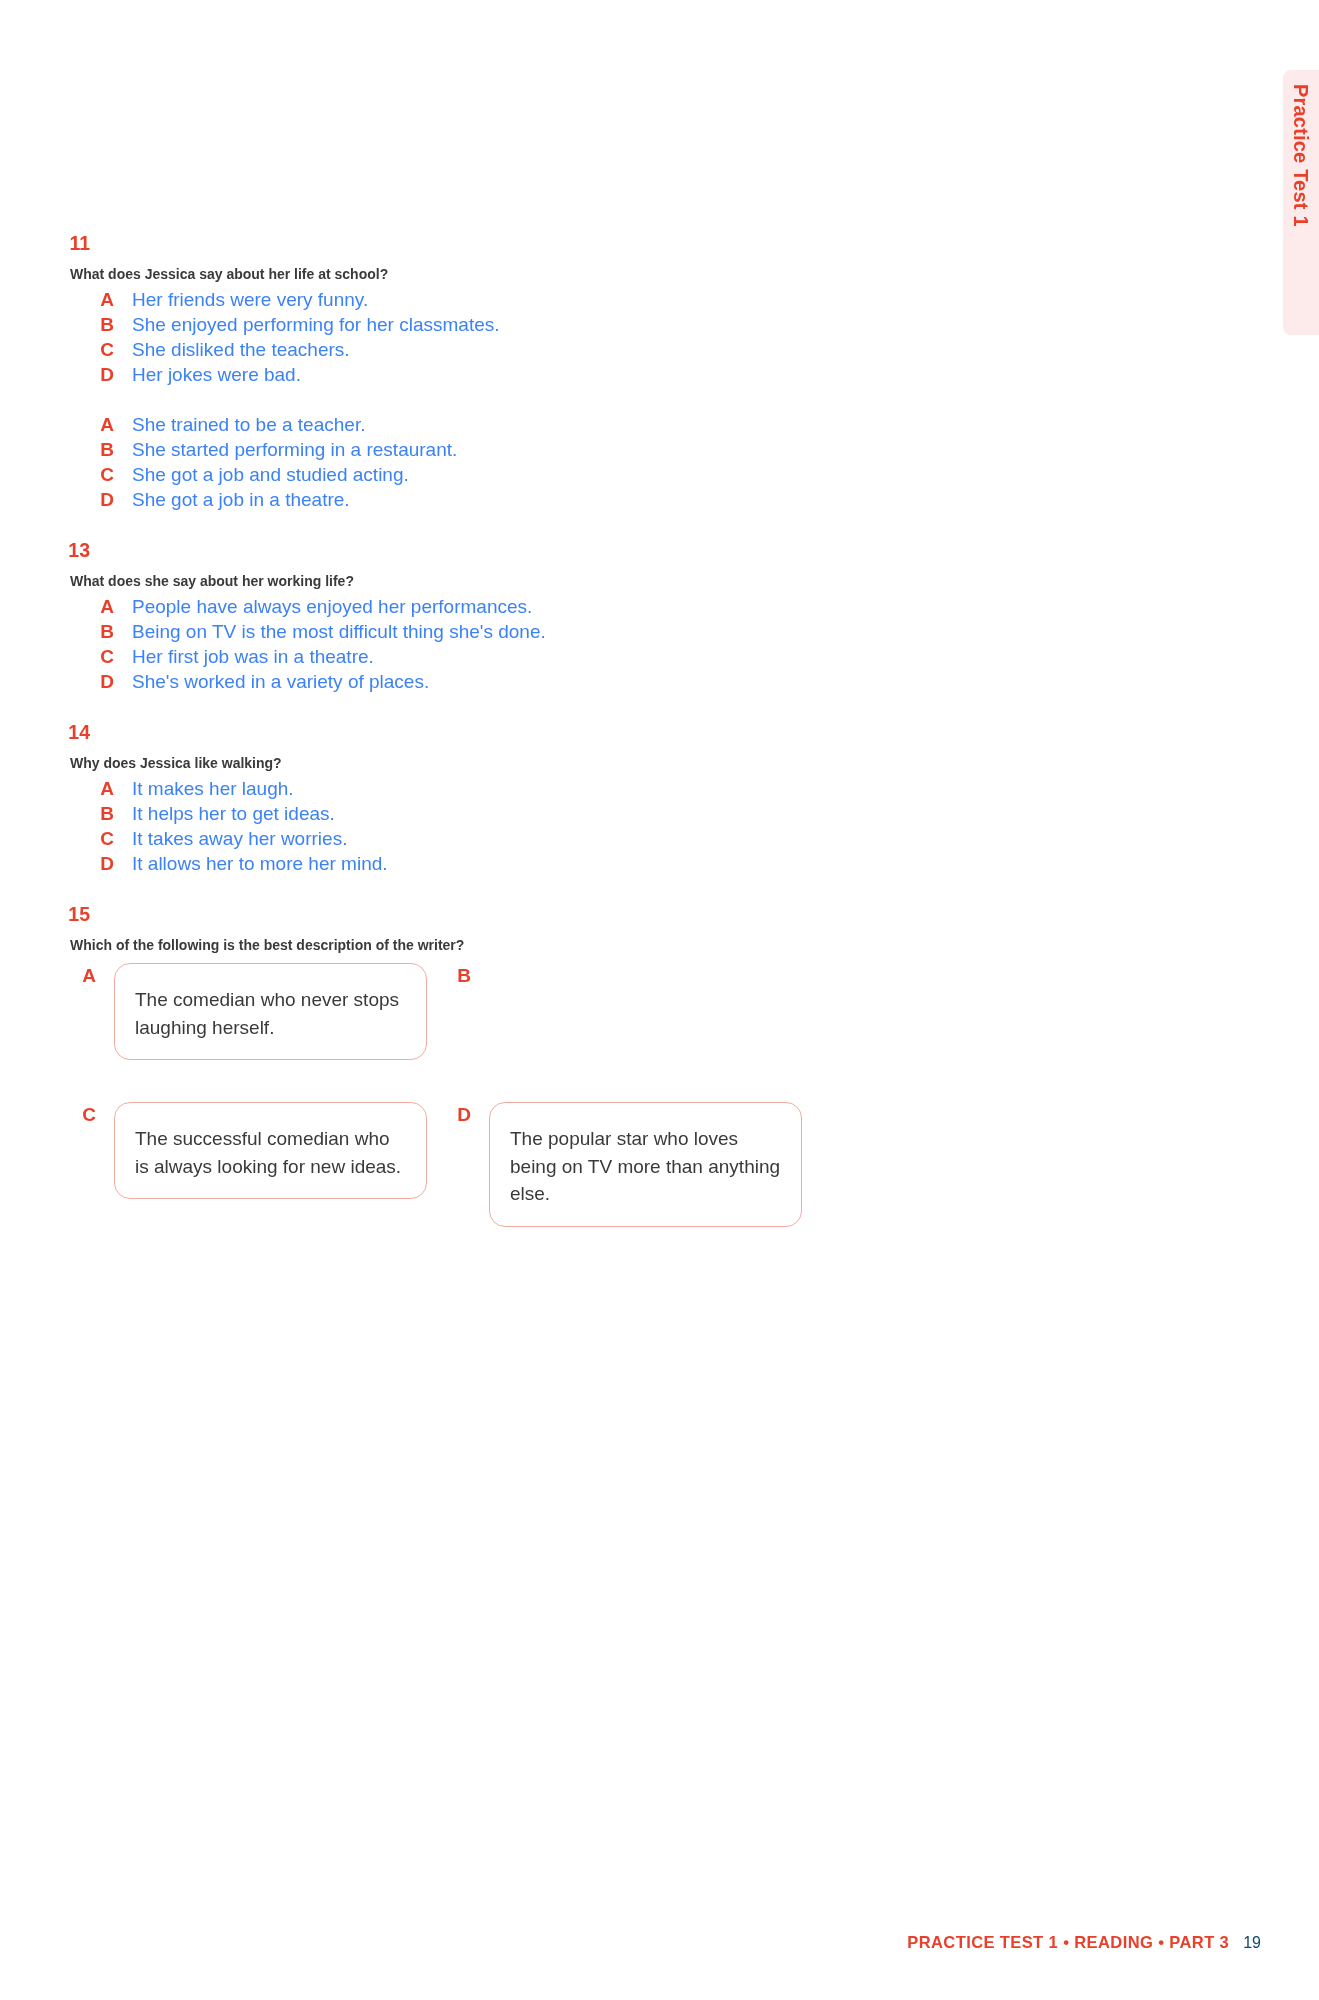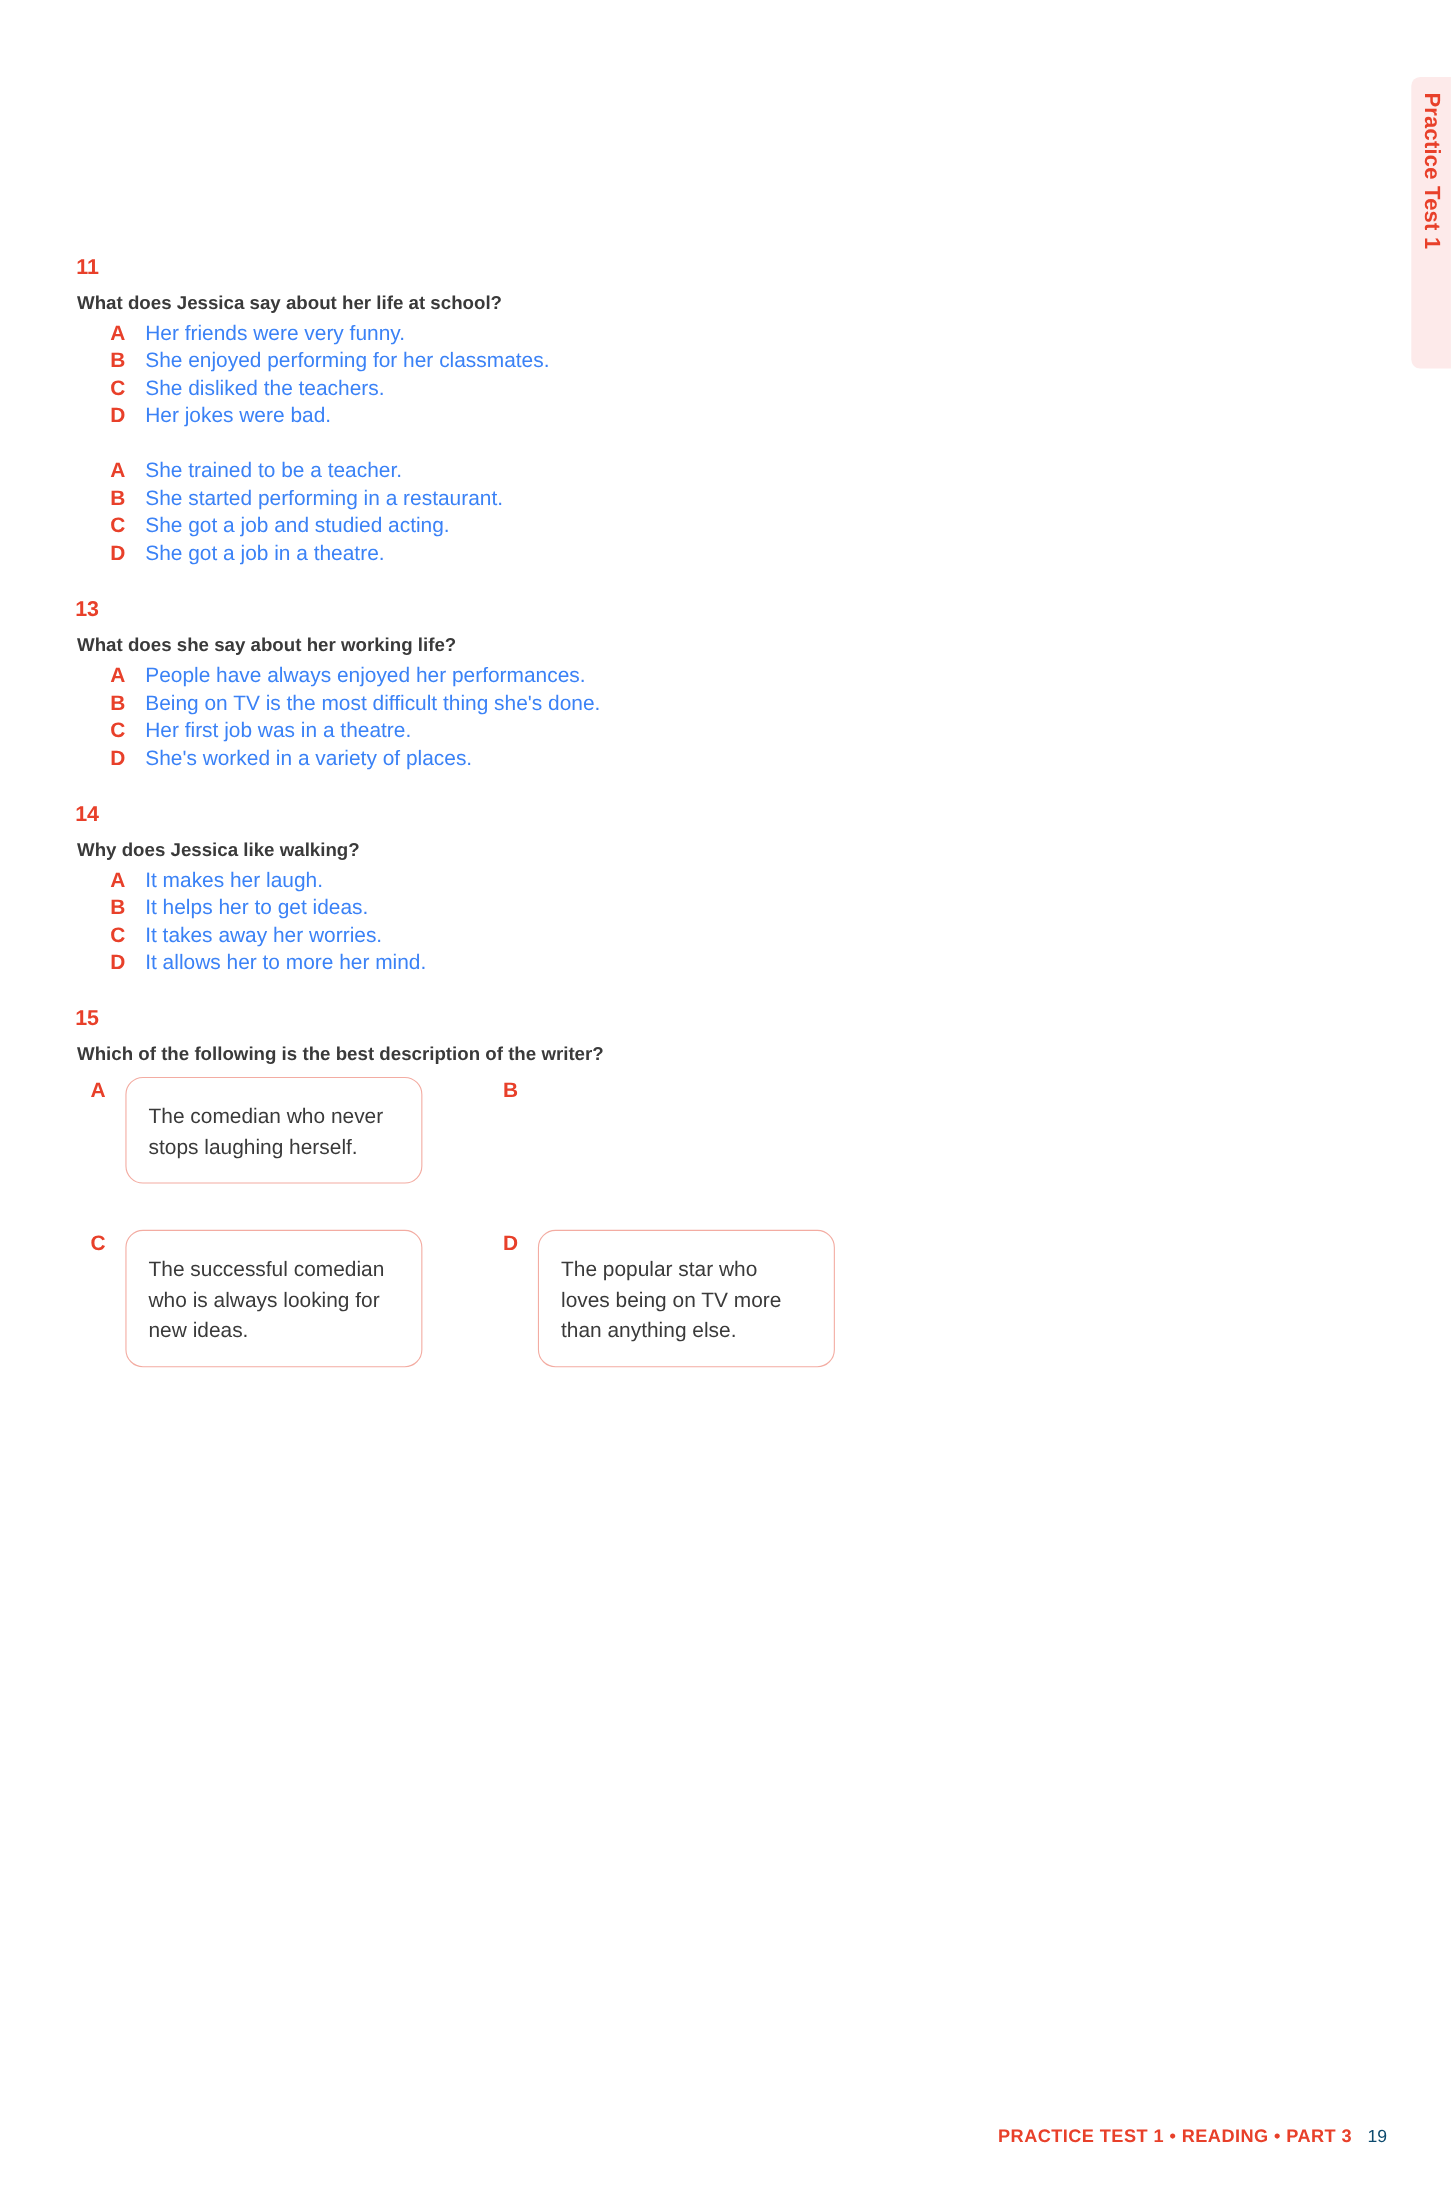--- a/index.html
+++ b/index.html
@@ -69,21 +69,21 @@
     color: #e8402a;
     font-weight: bold;
     font-size: 19.5px;
     width: 34px;
     flex: 0 0 34px;
     text-align: right;
     padding-right: 0px;
   }
   .q-text {
     font-weight: bold;
-    font-size: 17px;
+    font-size: 14px;
     color: #3a3a3a;
     padding-left: 14px;
   }
 
   .option-row {
     display: flex;
     align-items: baseline;
     margin-bottom: 3px;
   }
   .opt-letter {
@@ -121,21 +121,21 @@
     color: #e8402a;
     font-weight: bold;
     font-size: 19px;
     width: 40px;
     flex: 0 0 40px;
     text-align: right;
     padding-top: 2px;
   }
   .answer-box {
     margin-left: 18px;
-    width: 270px;
+    width: 313px;
     min-height: 88px;
     border: 1.5px solid #f3aca2;
     border-radius: 16px;
     box-sizing: border-box;
     padding: 22px 20px 18px 20px;
     display: flex;
     align-items: center;
   }
   .answer-box .box-text {
     font-size: 19px;

